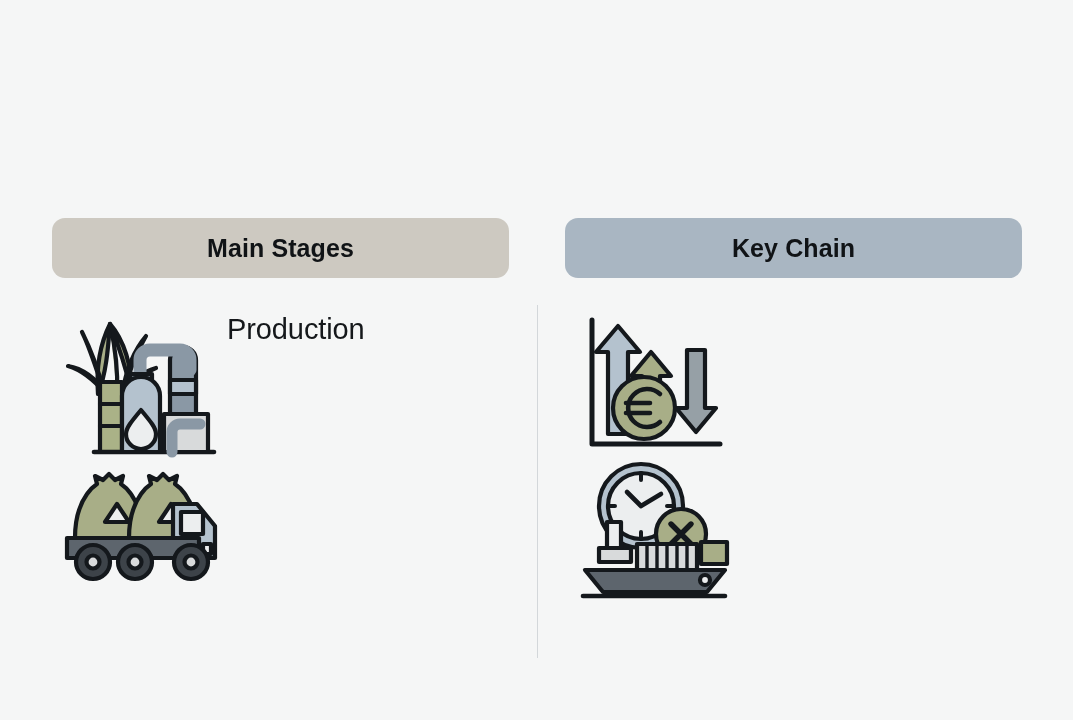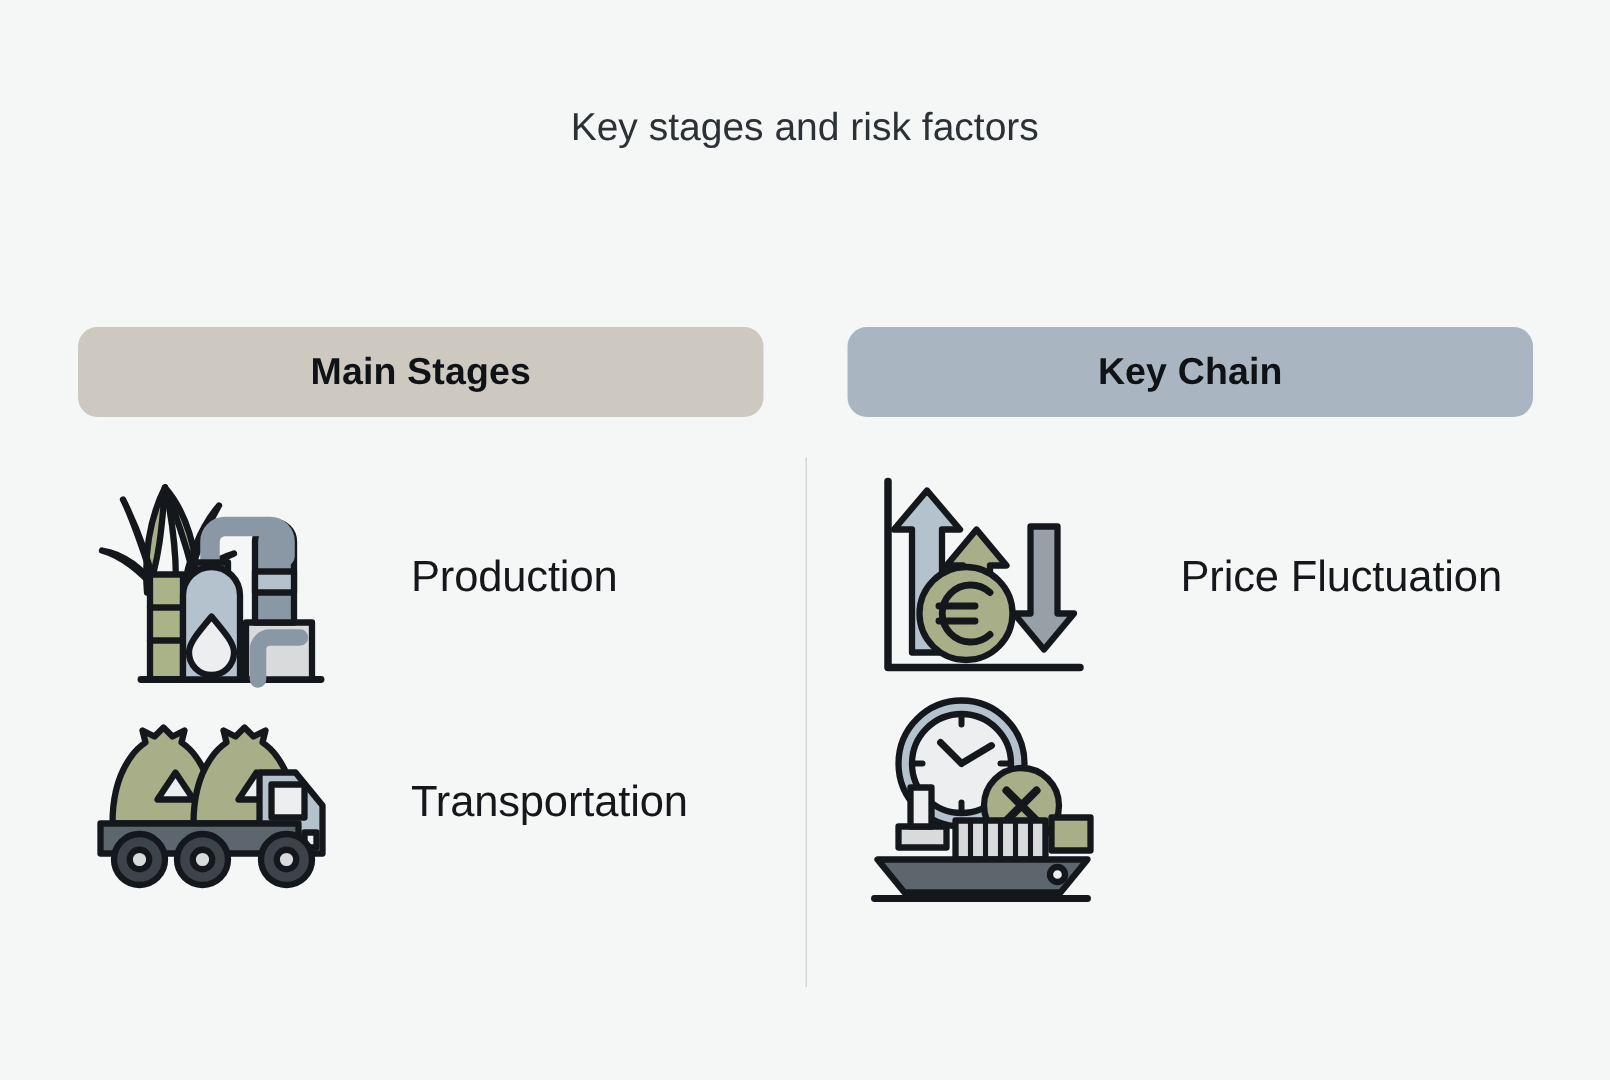--- a/index.html
+++ b/index.html
@@ -78,23 +78,22 @@
     width: 1px;
     height: 353px;
     background: #d3d7da;
   }
 
   
   .rows { margin-top: 32px; }
 
   .row {
     display: flex;
-    align-items: center;
+    align-items: flex-start;
     height: 150px;
-    gap: 47px;
   }
 
   .row-icon {
     width: 175px;
     flex: 0 0 175px;
     display: flex;
     align-items: center;
     justify-content: center;
   }
   .row-icon svg { display: block; }
@@ -104,21 +103,20 @@
     line-height: 1.33;
     color: #15181b;
     letter-spacing: -0.1px;
   }
   .row-label.wrap { max-width: 240px; }
 </style>
 </head>
 <body>
 
 <div class="page-header">
-  <div class="page-subtitle">Key stages and risk factors</div>
 </div>
 
 <div class="board">
 
   <div class="divider"></div>
 
   <div class="column left">
 
     <div class="col-header stages">
       <span>Main Stages</span>
@@ -184,21 +182,20 @@
 
               <circle cx="36" cy="102" r="17" fill="#3d4349"></circle>
               <circle cx="36" cy="102" r="6.5" fill="#d8dadb"></circle>
               <circle cx="78" cy="102" r="17" fill="#3d4349"></circle>
               <circle cx="78" cy="102" r="6.5" fill="#d8dadb"></circle>
               <circle cx="134" cy="102" r="17" fill="#3d4349"></circle>
               <circle cx="134" cy="102" r="6.5" fill="#d8dadb"></circle>
             </g>
           </svg>
         </div>
-        <div class="row-label">Transportation</div>
       </div>
 
     </div>
   </div>
 
   <div class="column right">
 
     <div class="col-header risks">
       <span>Key Chain</span>
     </div>
@@ -217,21 +214,20 @@
               <path d="M73 42 l20 24 h-11 v58 h-18 v-58 h-11 Z" fill="#a8ae87"></path>
 
               <path d="M118 122 l-20 -24 h11 v-58 h18 v58 h11 Z" fill="#96a0a6"></path>
 
               <circle cx="66" cy="98" r="31" fill="#a8ae87"></circle>
               <path d="M82 84 a19 19 0 1 0 0 28" fill="none" stroke-width="4.6"></path>
               <path d="M48 93 h24 M48 103 h24" fill="none" stroke-width="4.6"></path>
             </g>
           </svg>
         </div>
-        <div class="row-label wrap">Price Fluctuation</div>
       </div>
 
       <div class="row">
         <div class="row-icon">
           <svg width="156" height="144" viewBox="0 0 156 144">
             <g stroke="#14181c" stroke-width="4.2" stroke-linejoin="round" stroke-linecap="round">
 
               <circle cx="66" cy="46" r="42" fill="#b4c2ce"></circle>
               <circle cx="66" cy="46" r="33" fill="#eceeef"></circle>
               <path d="M66 13 v7 M66 72 v7 M33 46 h7 M92 46 h7" fill="none" stroke-width="4"></path>

